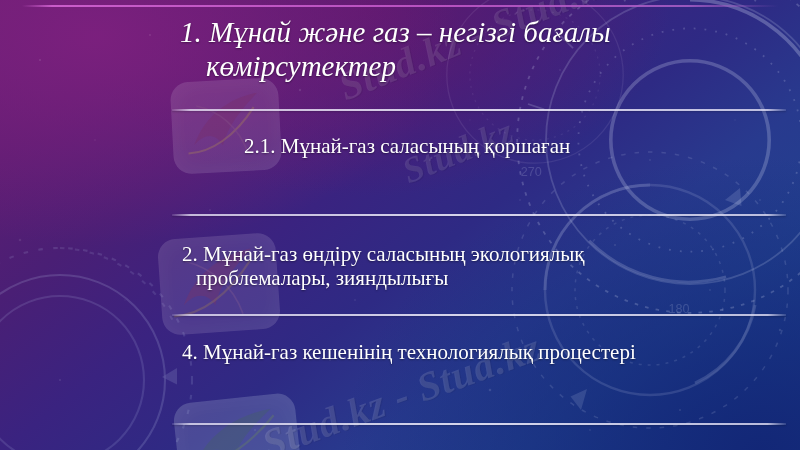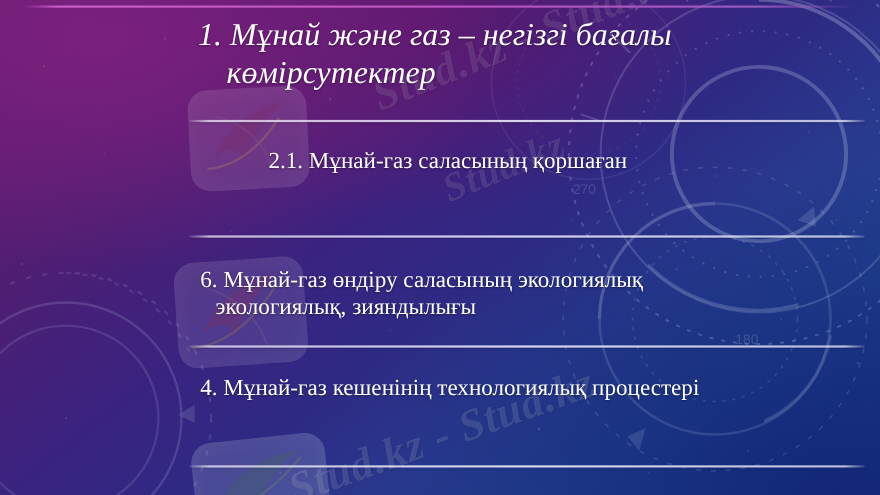--- a/index.html
+++ b/index.html
@@ -300,22 +300,22 @@
     <div class="entry e1">
       <div class="entry-text">1. Мұнай және газ – негізгі бағалы</div>
       <div class="entry-text" style="padding-left:34px;">көмірсутектер</div>
     </div>
 
     <div class="entry e2">
       <span class="entry-text sub">2.1. Мұнай-газ саласының қоршаған</span>
     </div>
 
     <div class="entry e3">
-      <div class="entry-text">6. Мұнай-газ өндіру саласының экологиялық</div>
-      <div class="entry-text cont">экологиялық, зияндылығы</div>
+      <div class="entry-text">2. Мұнай-газ өндіру саласының экологиялық</div>
+      <div class="entry-text cont">проблемалары, зияндылығы</div>
     </div>
 
     <div class="entry e4">
       <div class="entry-text">4. Мұнай-газ кешенінің технологиялық процестері</div>
     </div>
 
   </div>
 
 </div>
 

